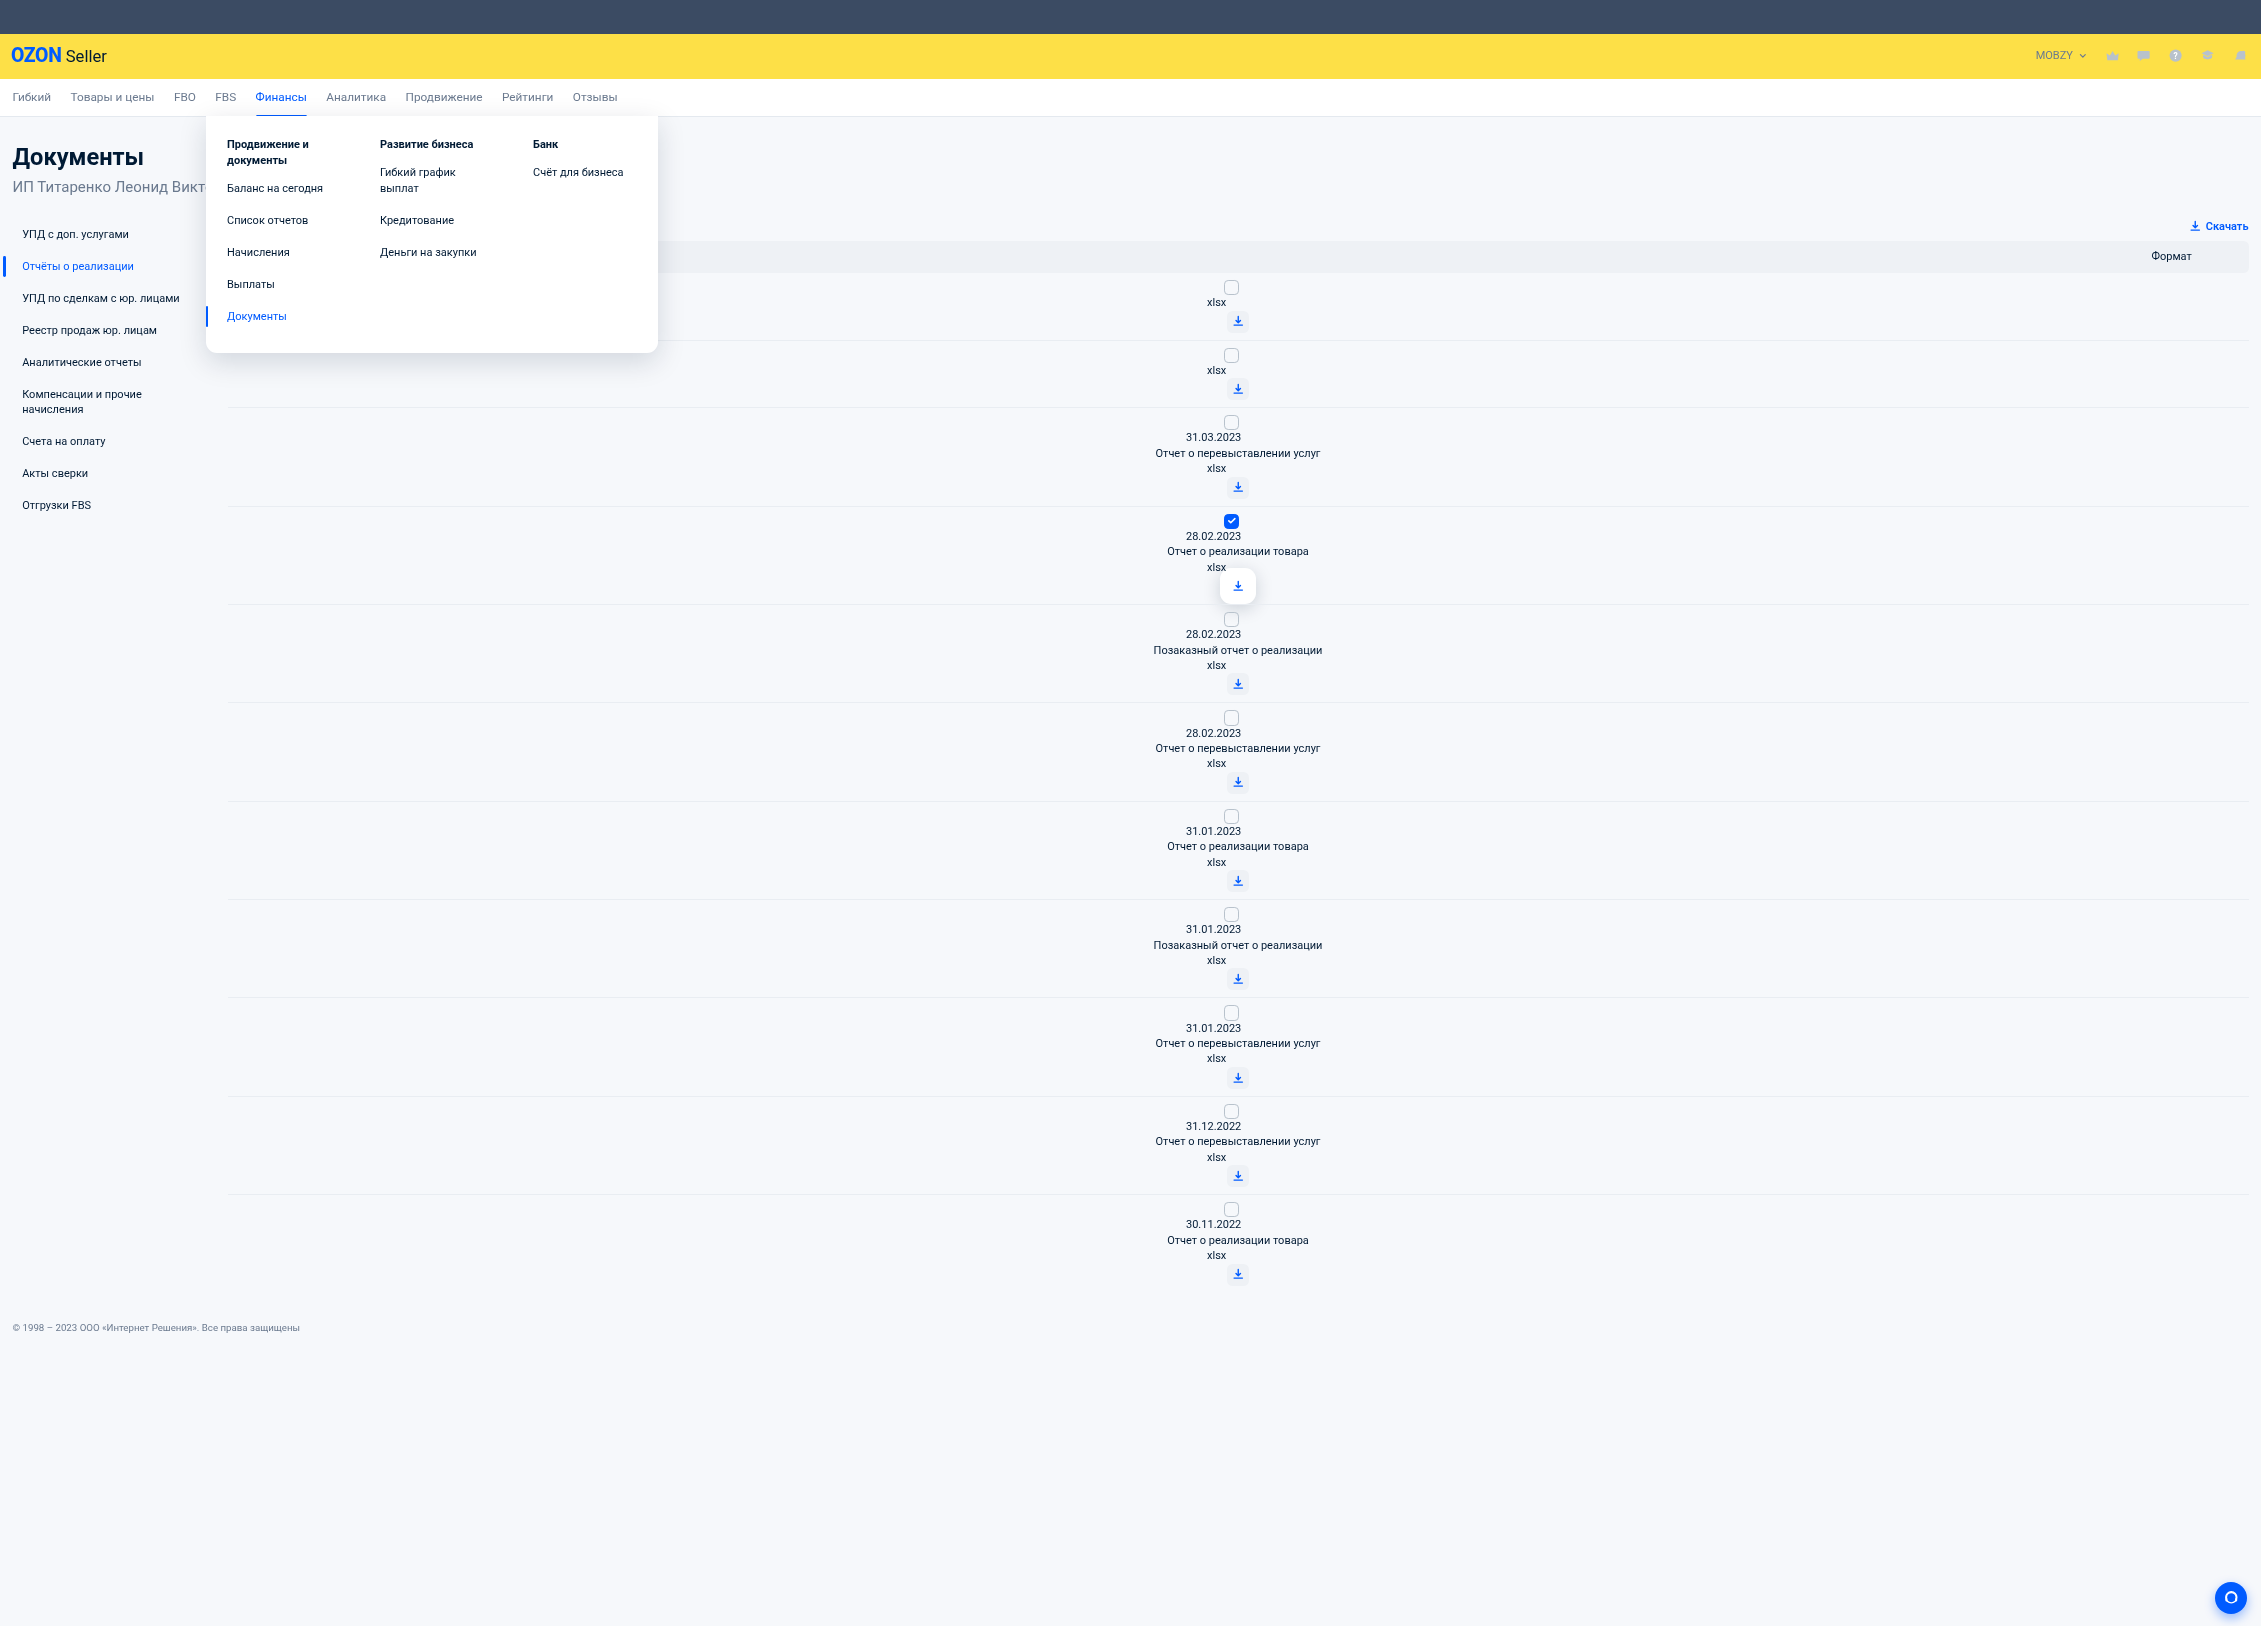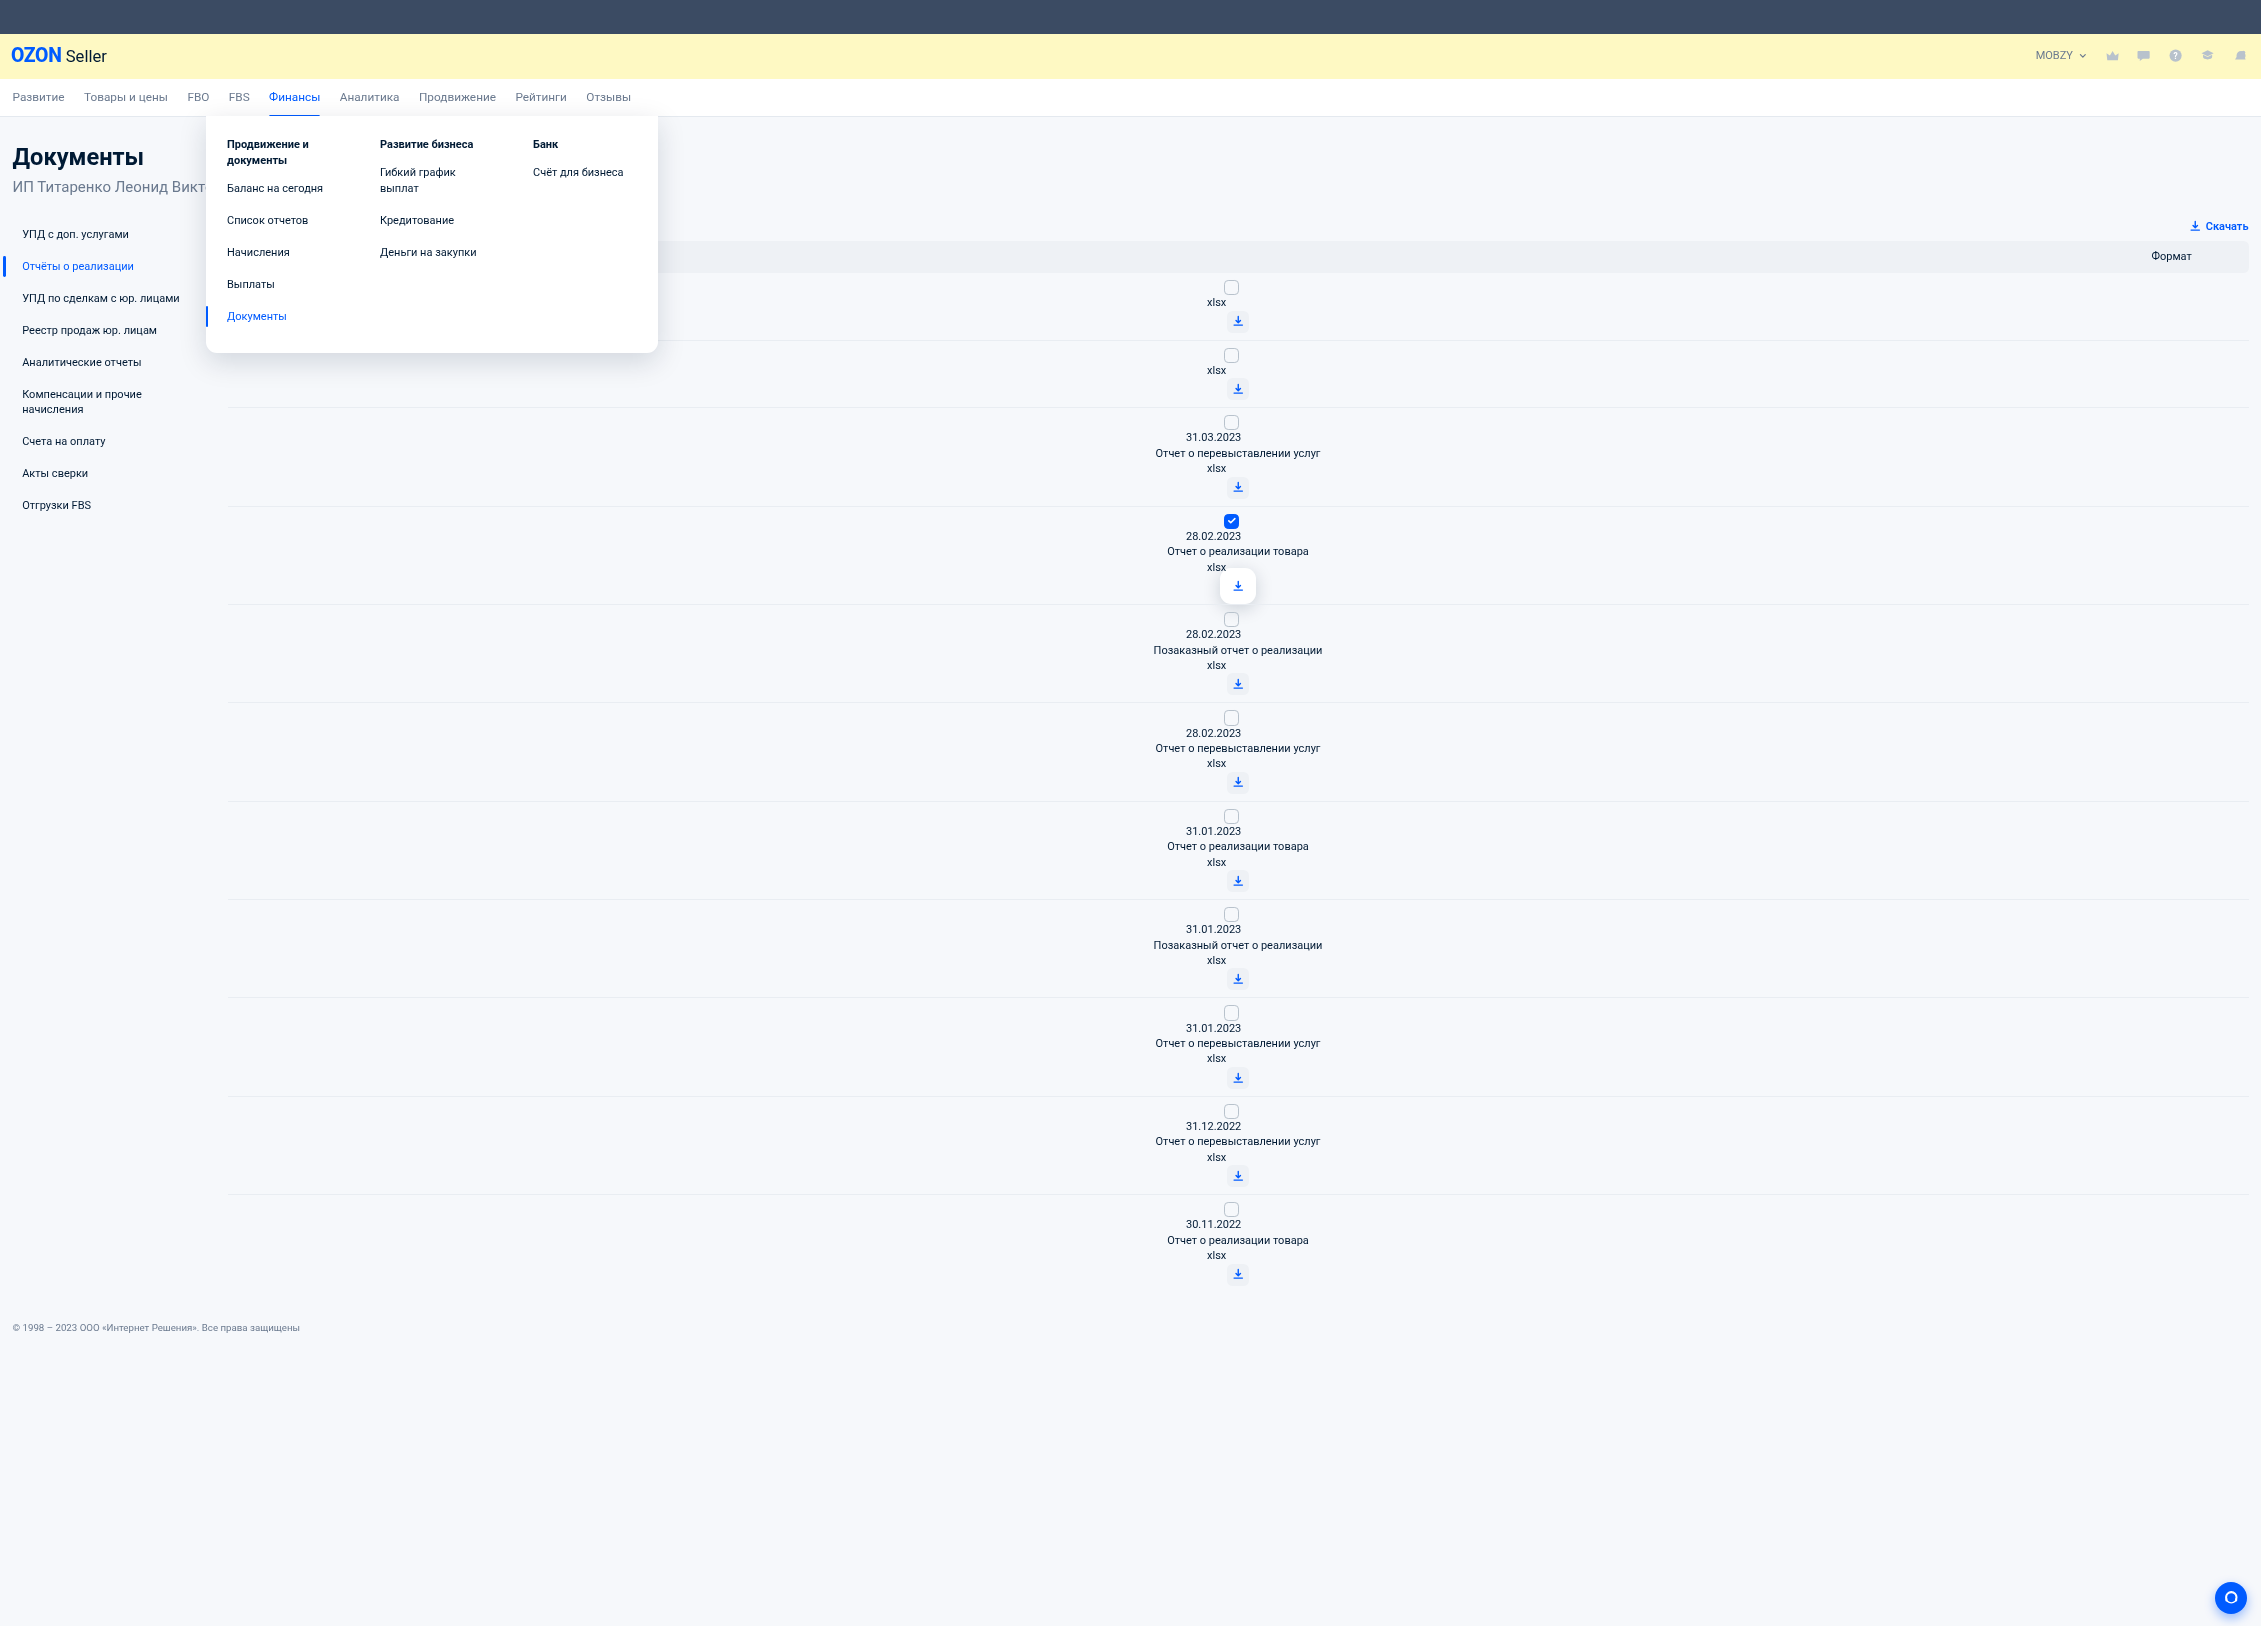--- a/index.html
+++ b/index.html
@@ -18,21 +18,21 @@
     background: #3b4b63;
     width: 100%;
   }
 
   
   .header {
     display: flex;
     align-items: center;
     justify-content: space-between;
     padding: 8.3px 14px 9.7px 11px;
-    background: #fef9c3;
+    background: #fde047;
   }
   .logo-wrap {
     display: flex;
     align-items: baseline;
     gap: 4.2px;
   }
   .logo-ozon {
     font-weight: 800;
     font-size: 19.4px;
     color: #005bff;
@@ -374,21 +374,21 @@
       </span>
     <span class="hicon">
         <svg viewBox="0 0 20 20">
           <use href="#i-mega"></use>
         </svg>
       </span>
   </div>
 </div>
 
 <div class="navbar">
-  <div class="nav-item">Развитие</div>
+  <div class="nav-item">Гибкий</div>
   <div class="nav-item">Товары и цены</div>
   <div class="nav-item">FBO</div>
   <div class="nav-item">FBS</div>
   <div class="nav-item active">Финансы</div>
   <div class="nav-item">Аналитика</div>
   <div class="nav-item">Продвижение</div>
   <div class="nav-item">Рейтинги</div>
   <div class="nav-item">Отзывы</div>
 
   <div class="mega-menu">

